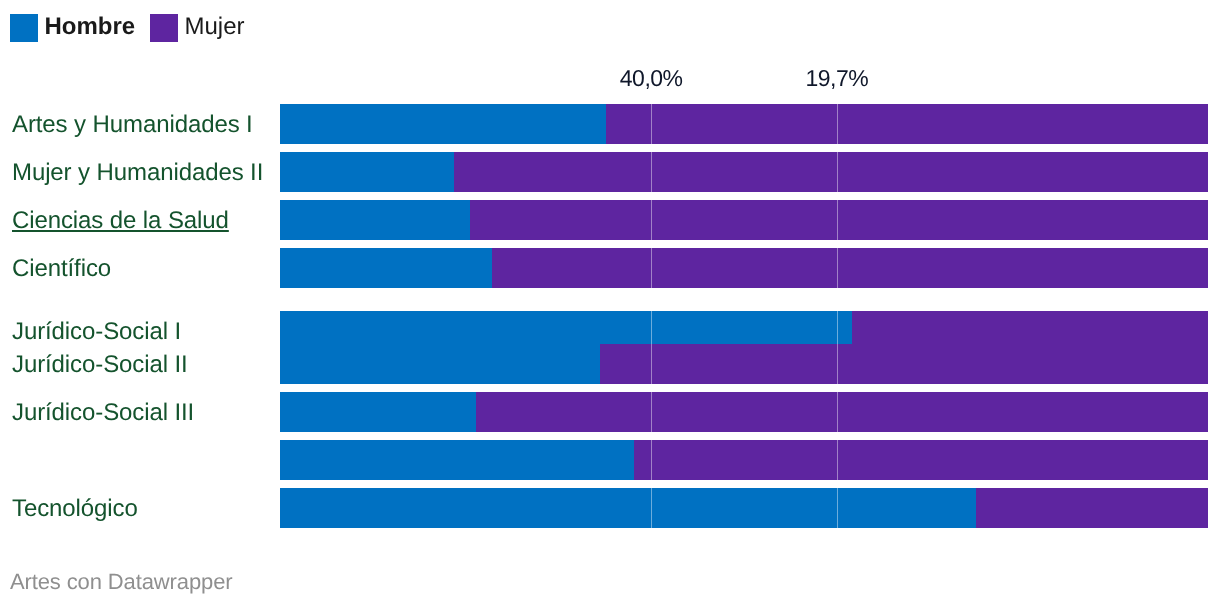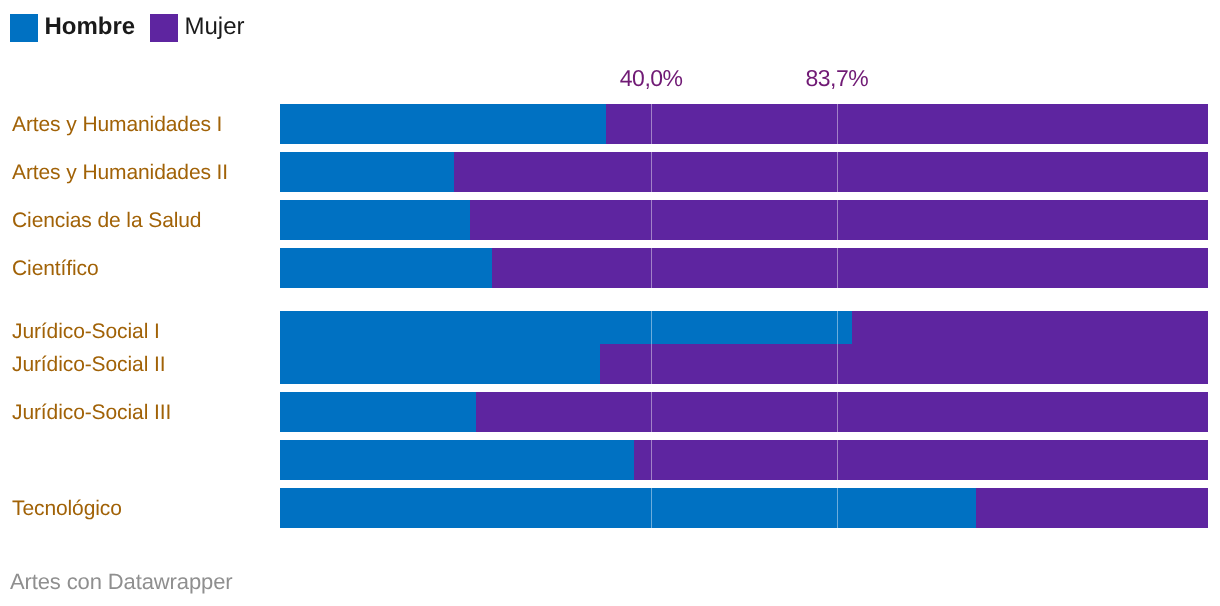--- a/index.html
+++ b/index.html
@@ -13,26 +13,26 @@
   .wrap{position:relative;width:1220px;height:606px;}
   .cat-label,.legend-label,.axis-label,.footer{will-change:opacity;opacity:0.999;}
 
   
   .legend{position:absolute;left:0;top:0;height:56px;}
   .legend-item{position:absolute;top:0;height:56px;}
   .legend-swatch{position:absolute;top:14px;width:28px;height:28px;}
   .legend-label{position:absolute;font-size:24px;color:#1a1a1a;white-space:nowrap;top:15px;line-height:24px;}
 
   
-  .axis-label{position:absolute;font-size:23px;color:#701a75;line-height:23px;
+  .axis-label{position:absolute;font-size:23px;color:#0f172a;line-height:23px;
               transform:translateX(-50%);white-space:nowrap;letter-spacing:-0.5px;}
 
   
   .bar-row{position:absolute;left:0;width:1220px;}
-  .cat-label{position:absolute;left:12px;font-size:21px;color:#a16207;
+  .cat-label{position:absolute;left:12px;font-size:24px;color:#14532d;
              line-height:24px;white-space:nowrap;letter-spacing:-0.1px;}
   .bar{position:absolute;}
   .gridline{position:absolute;width:1px;background:#ffffff;opacity:0.425;}
 
   
   .footer{position:absolute;left:10px;font-size:22px;color:#8f8f8f;line-height:22px;white-space:nowrap;letter-spacing:-0.12px;}
 </style>
 </head>
 <body>
 
@@ -42,39 +42,39 @@
         <span class="legend-swatch" style="left: 10px; background: rgb(0, 113, 194);"></span>
         <span class="legend-label" style="left: 44.5px; font-weight: bold;">Hombre</span>
       </div>
       <div class="legend-item" style="left: 0px;">
         <span class="legend-swatch" style="left: 150.2px; background: rgb(94, 37, 160);"></span>
         <span class="legend-label" style="left: 184.5px;">Mujer</span>
       </div>
     </div>
   <div id="axis">
       <div class="axis-label" style="left: 651.2px; top: 67px;">40,0%</div>
-      <div class="axis-label" style="left: 836.8px; top: 67px;">83,7%</div>
+      <div class="axis-label" style="left: 836.8px; top: 67px;">19,7%</div>
     </div>
   <div id="plot">
       <div class="bar-row" style="top: 103.9px; height: 39.8px;">
         <div class="cat-label" style="top: 9px;">Artes y Humanidades I</div>
         <div class="bar" style="left: 280px; width: 325.728px; top: 0px; height: 39.8px; background: rgb(0, 113, 194);"></div>
         <div class="bar" style="left: 605.728px; width: 602.272px; top: 0px; height: 39.8px; background: rgb(94, 37, 160);"></div>
         <div class="gridline" style="left: 651px; top: 0px; height: 39.8px;"></div>
         <div class="gridline" style="left: 837px; top: 0px; height: 39.8px;"></div>
       </div>
       <div class="bar-row" style="top: 151.9px; height: 39.8px;">
-        <div class="cat-label" style="top: 9px;">Artes y Humanidades II</div>
+        <div class="cat-label" style="top: 9px;">Mujer y Humanidades II</div>
         <div class="bar" style="left: 280px; width: 173.536px; top: 0px; height: 39.8px; background: rgb(0, 113, 194);"></div>
         <div class="bar" style="left: 453.536px; width: 754.464px; top: 0px; height: 39.8px; background: rgb(94, 37, 160);"></div>
         <div class="gridline" style="left: 651px; top: 0px; height: 39.8px;"></div>
         <div class="gridline" style="left: 837px; top: 0px; height: 39.8px;"></div>
       </div>
       <div class="bar-row" style="top: 199.9px; height: 39.8px;">
-        <div class="cat-label" style="top: 9px;">Ciencias de la Salud</div>
+        <div class="cat-label" style="top: 9px; text-decoration: underline;">Ciencias de la Salud</div>
         <div class="bar" style="left: 280px; width: 190.24px; top: 0px; height: 39.8px; background: rgb(0, 113, 194);"></div>
         <div class="bar" style="left: 470.24px; width: 737.76px; top: 0px; height: 39.8px; background: rgb(94, 37, 160);"></div>
         <div class="gridline" style="left: 651px; top: 0px; height: 39.8px;"></div>
         <div class="gridline" style="left: 837px; top: 0px; height: 39.8px;"></div>
       </div>
       <div class="bar-row" style="top: 247.9px; height: 39.8px;">
         <div class="cat-label" style="top: 9px;">Científico</div>
         <div class="bar" style="left: 280px; width: 211.584px; top: 0px; height: 39.8px; background: rgb(0, 113, 194);"></div>
         <div class="bar" style="left: 491.584px; width: 716.416px; top: 0px; height: 39.8px; background: rgb(94, 37, 160);"></div>
         <div class="gridline" style="left: 651px; top: 0px; height: 39.8px;"></div>

